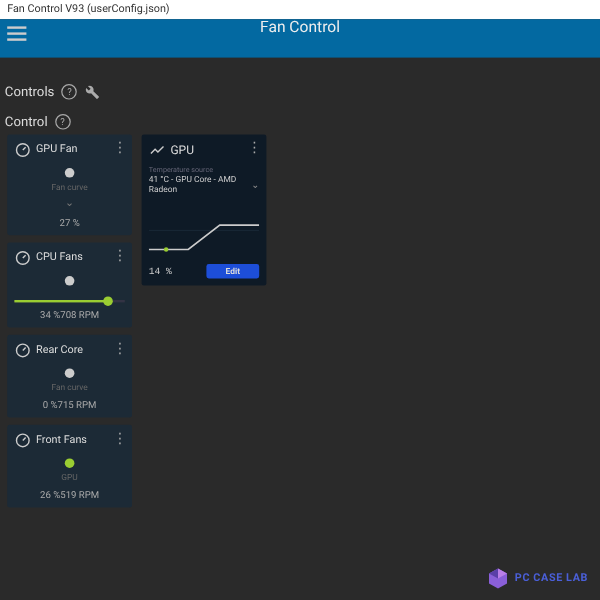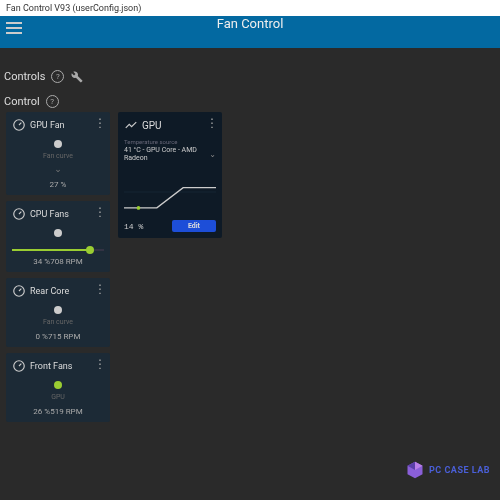--- a/index.html
+++ b/index.html
@@ -32,21 +32,21 @@
 .curve-card { background: #0e1a26; border-radius: 2px; width: 104px; padding: 6px; position: relative; }
 .curve-header { display: flex; align-items: center; gap: 4px; font-size: 10px; color: #ddd; }
 .chart-icon { width: 14px; height: 14px; }
 .temp-label { font-size: 6px; color: #667; margin-top: 6px; }
 .temp-source { font-size: 7px; color: #ccc; margin-top: 1px; display: flex; align-items: center; gap: 2px; }
 .chev-down { font-size: 8px; color: #888; }
 .graph { margin-top: 6px; height: 48px; position: relative; }
 .curve-bottom { display: flex; justify-content: space-between; align-items: center; margin-top: 4px; }
 .curve-pct { font-size: 8px; color: #ccc; font-family: Liberation Mono, monospace; }
 .edit-btn { background: #1d4ed8; color: #ddd; font-size: 7px; padding: 2px 16px; border-radius: 2px; cursor: pointer; font-weight: bold; }
-.watermark { position: absolute; bottom: 20px; right: 10px; display: flex; align-items: center; gap: 4px; font-size: 9px; font-weight: bold; color: #4a5fd8; letter-spacing: 0.5px; }
+.watermark { position: absolute; bottom: 8px; right: 10px; display: flex; align-items: center; gap: 4px; font-size: 9px; font-weight: bold; color: #4a5fd8; letter-spacing: 0.5px; }
 .cube { width: 20px; height: 20px; }
 </style>
 </head>
 <body>
 
 <div class="titlebar">
   <span>Fan Control V93 (userConfig.json)</span>
 </div>
 
 <div class="topbar">

